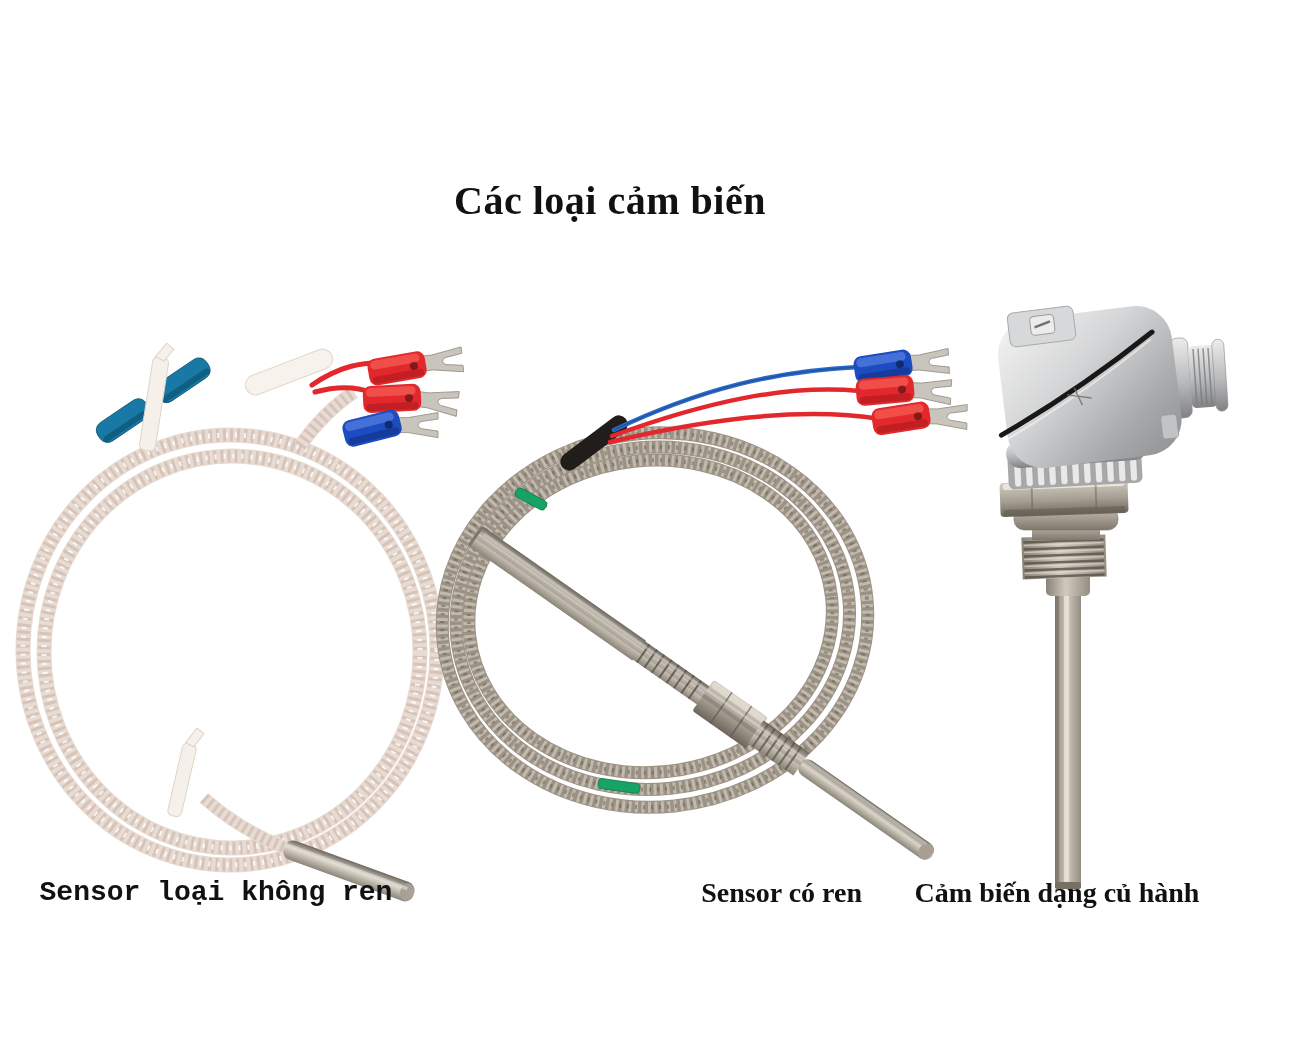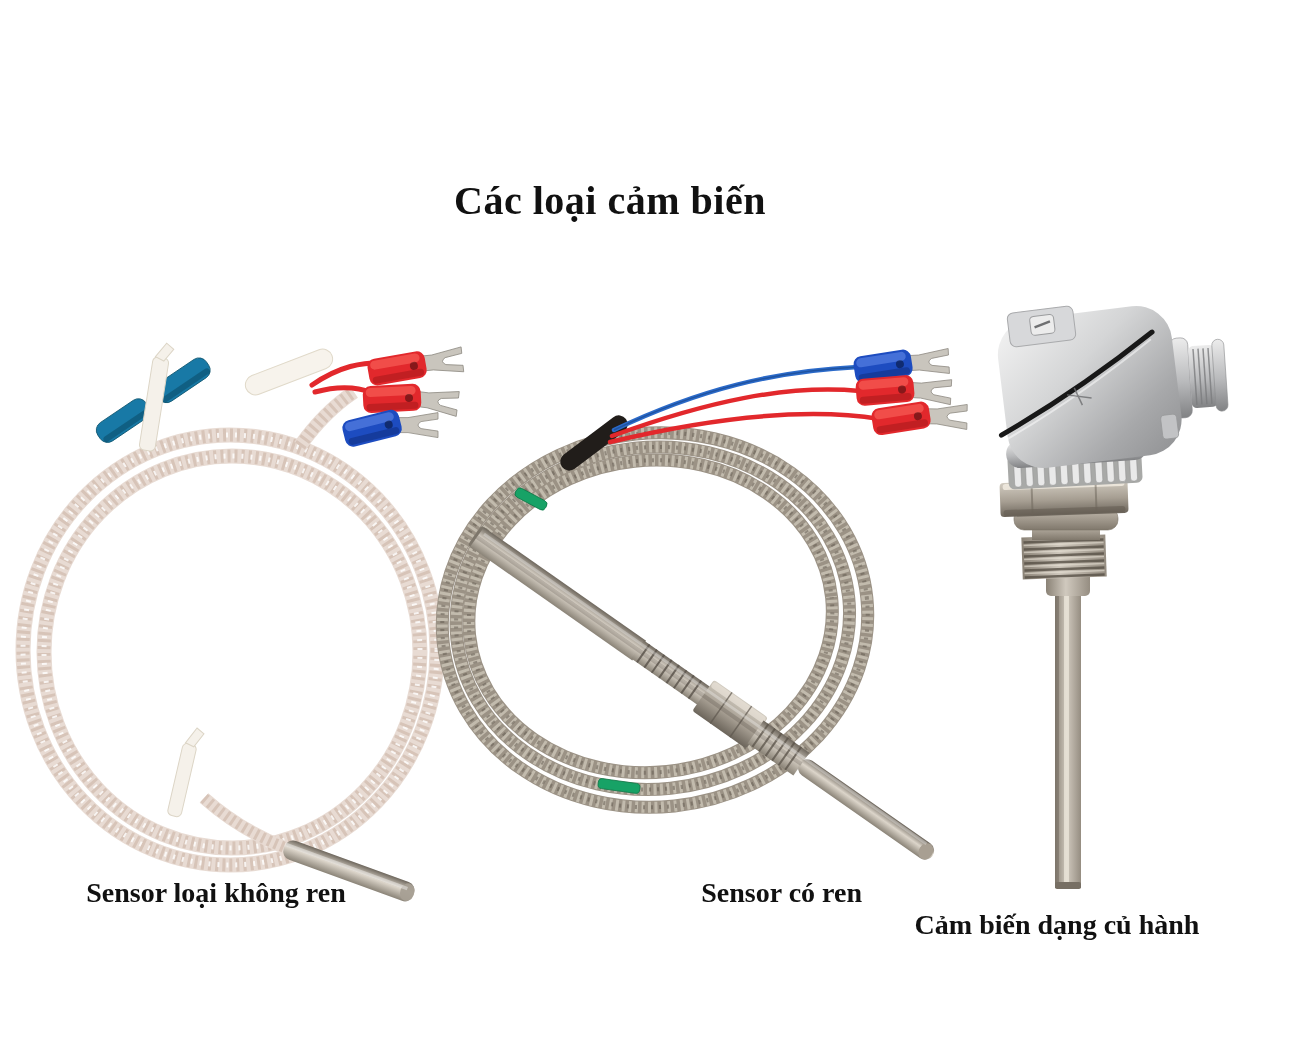--- a/index.html
+++ b/index.html
@@ -8,23 +8,23 @@
   .title{
     position:absolute;left:380px;top:178px;width:460px;
     text-align:center;font-size:40px;line-height:46px;font-weight:700;
     color:var(--title-text,#111);letter-spacing:.5px;
   }
   .caption{
     position:absolute;top:876px;text-align:center;
     font-size:28px;line-height:34px;font-weight:700;
     color:var(--title-text,#111);z-index:3;
   }
-  .cap-1{left:20px;width:392px;}
+  .cap-1{left:20px;width:392px;font-family:Liberation Mono, monospace;}
   .cap-2{left:562px;width:300px;text-align:right;}
-  .cap-3{left:857px;width:400px;margin-top:32px;}
+  .cap-3{left:857px;width:400px;}
   .sensor-svg{position:absolute;z-index:1;}
   
   .c-red{fill:var(--terminal-red,#e2282c);}
   .c-red-hi{fill:#ff7265;}
   .c-red-sh{fill:#9a1316;}
   .c-blue{fill:var(--terminal-blue,#1d4cc0);}
   .c-blue-hi{fill:#6e93ef;}
   .c-blue-sh{fill:#0e2a77;}
   .w-red{stroke:var(--terminal-red,#d8302a);fill:none;stroke-linecap:round;stroke-width:4.5;}
   .w-blue{stroke:var(--wire-blue,#2b6ac9);fill:none;stroke-linecap:round;stroke-width:4.5;}

